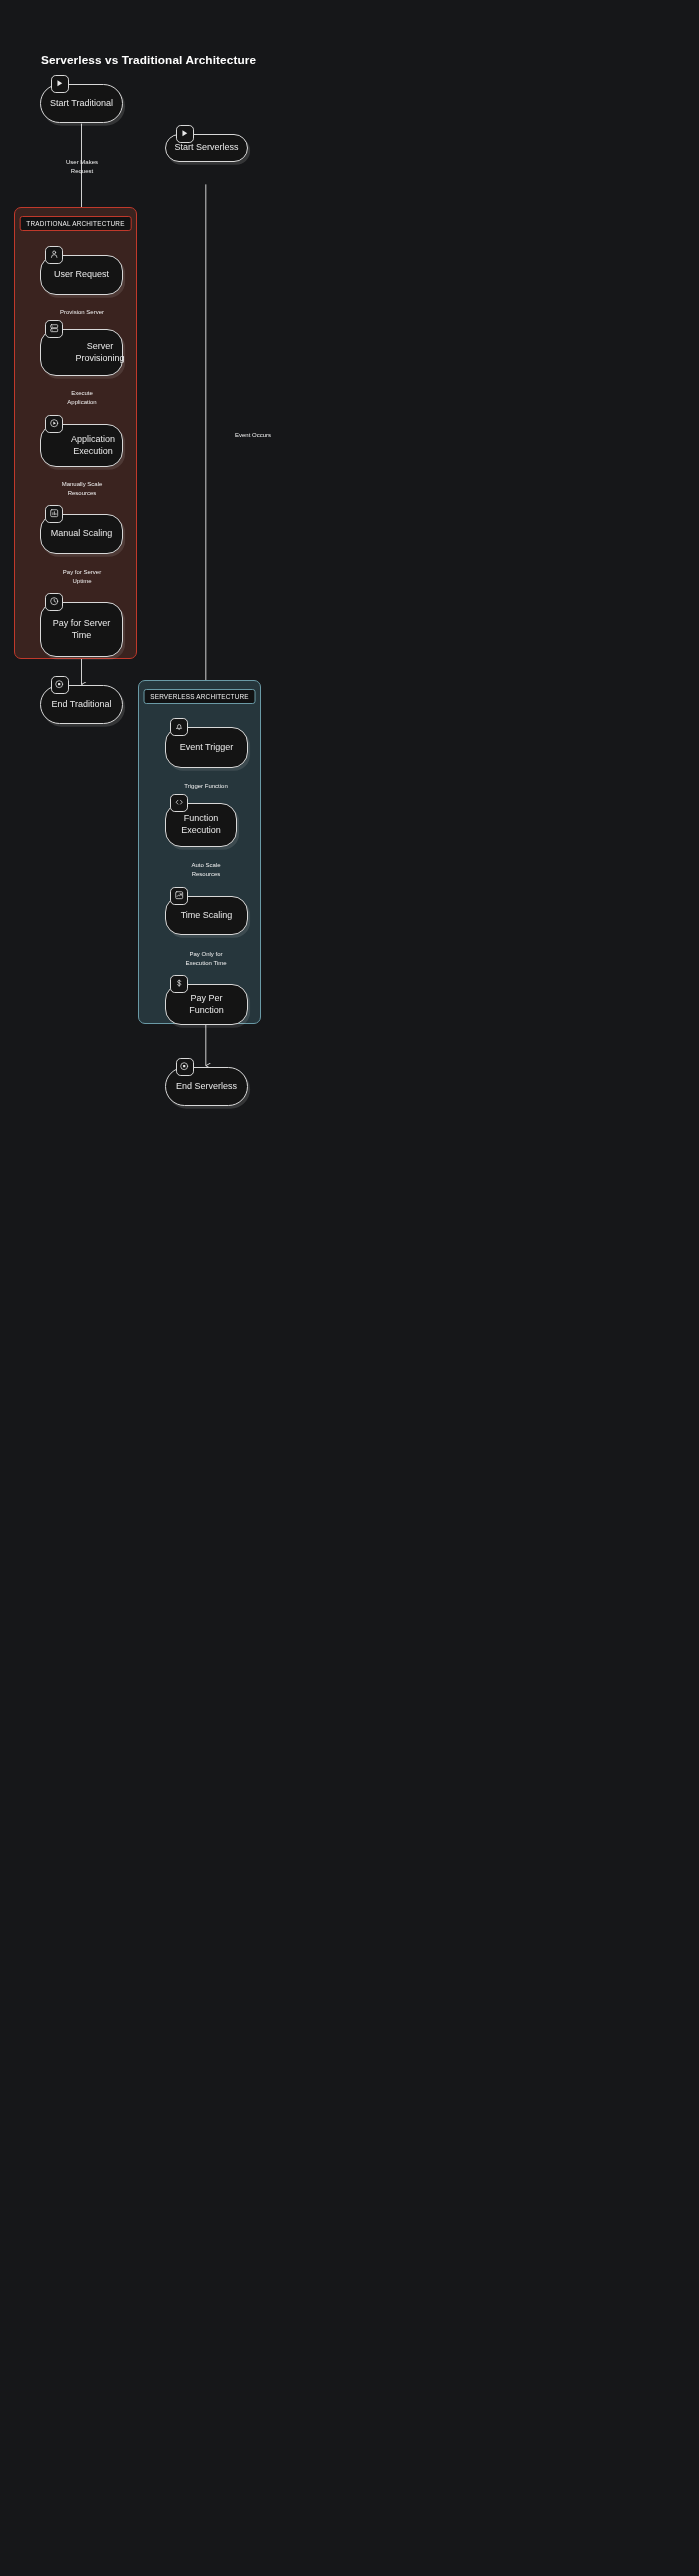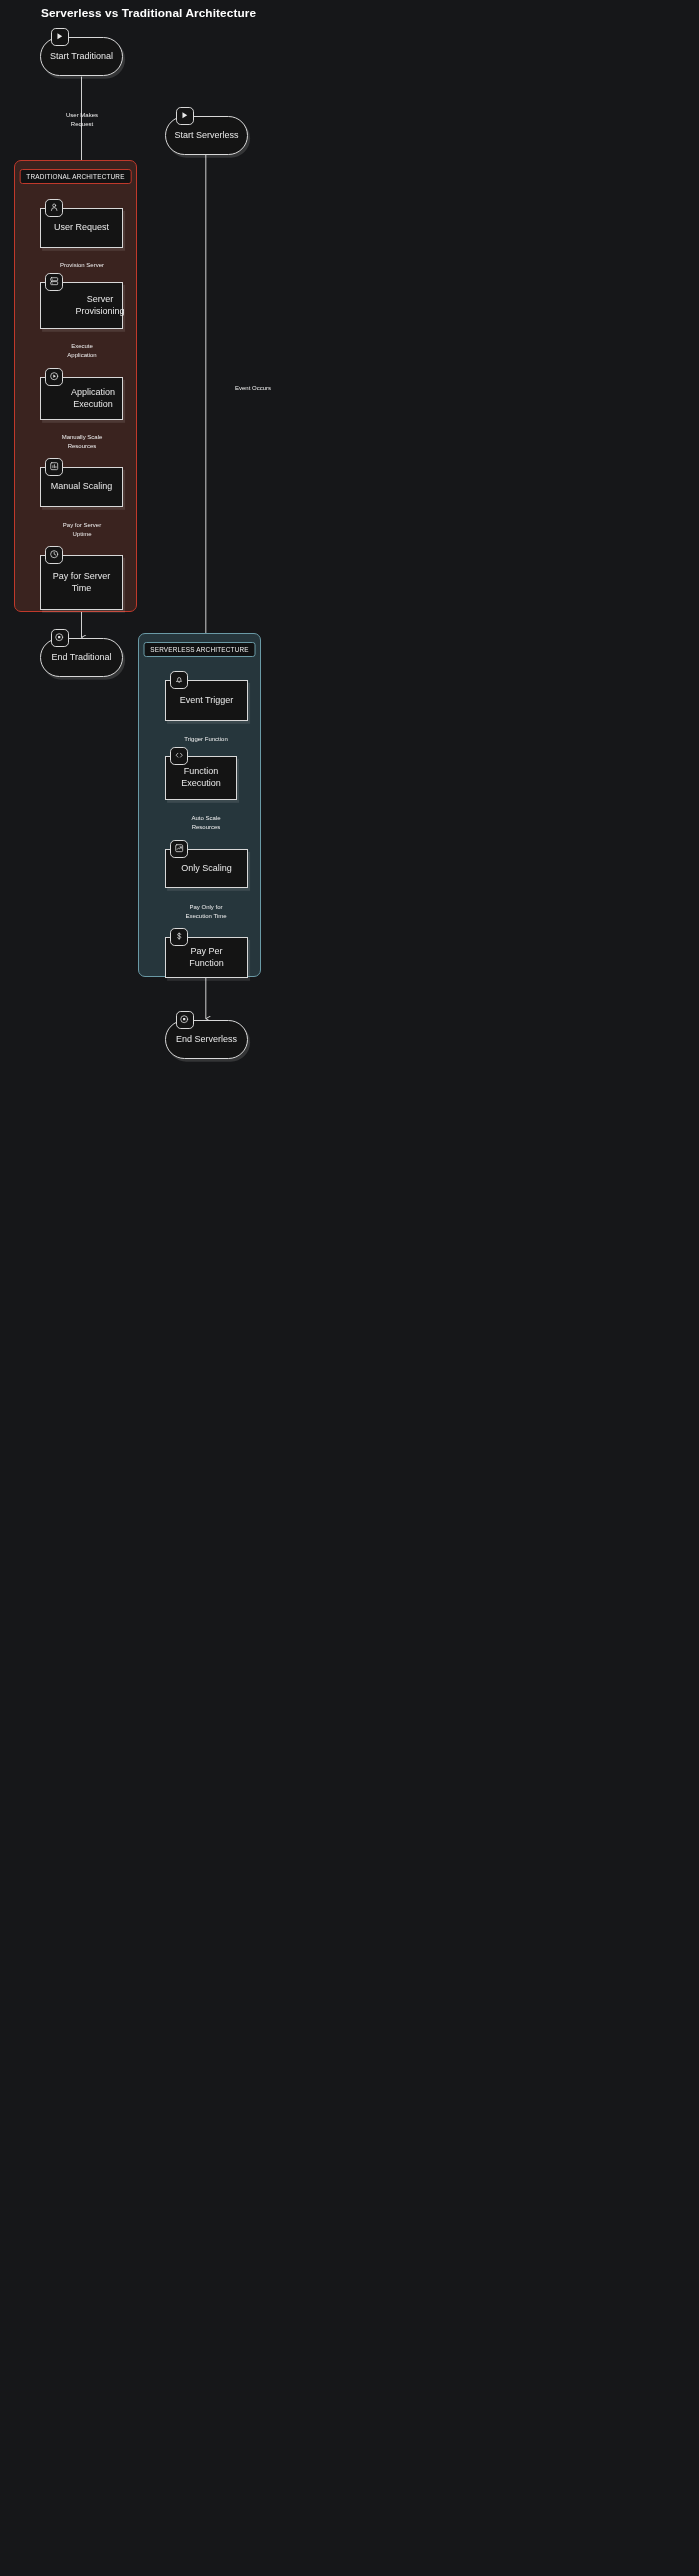--- a/index.html
+++ b/index.html
@@ -3,21 +3,21 @@
 <meta charset="utf-8">
 <style>
   * { box-sizing: border-box; margin:0; padding:0; }
   body {
     width:699px; height:2576px;
     background:#161719;
     font-family:"Liberation Sans", sans-serif;
     position:relative;
     overflow:hidden;
   }
-  #stage { position:absolute; inset:0; }
+  #stage { position:absolute; inset:0;margin-top:47px; }
 
   .title {
     position:absolute; left:0; top:5.5px; width:297px;
     text-align:center;
     color:#ffffff; font-size:11.8px; font-weight:bold;
     letter-spacing:0.1px;
   }
 
   
   .subgraph { position:absolute; border-radius:7px; }
@@ -36,21 +36,21 @@
     white-space:nowrap;
   }
   .sg-trad .sg-label { border:0.7px solid #c0392b; }
   .sg-srvl .sg-label { border:0.7px solid #6a9aa6; }
 
   
   .node {
     position:absolute;
     background:#141414;
     border:1px solid #d8d8d8;
-    border-radius:0;
+    border-radius:16px;
     color:#e9e9e9;
     display:flex; align-items:center; justify-content:center;
     text-align:center;
     font-size:9px; line-height:1.3;
     box-shadow: 2.1px 2.8px 0 rgba(255,255,255,0.10);
   }
   .node.stadium {
     border-radius:28px;
     box-shadow: 2.1px 2.8px 0 rgba(255,255,255,0.13);
   }
@@ -188,21 +188,21 @@
   <div class="node stadium" style="left:40px; top:638px; width:83px; height:39px;">
     <span class="badge">
       <svg viewBox="0 0 24 24">
           <circle cx="12" cy="12" r="8"></circle>
           <rect class="solid" x="9.4" y="9.4" width="5.2" height="5.2" rx="0.7"></rect>
         </svg>
     </span>
     <span class="lbl">End Traditional</span>
   </div>
 
-  <div class="node stadium" style="left:165px; top:116px; width:83px; height:39px;">
+  <div class="node stadium" style="left:165px; top:87px; width:83px; height:28px;">
     <span class="badge">
       <svg viewBox="0 0 24 24">
           <polygon class="solid" points="8,5 19,12 8,19"></polygon>
         </svg>
     </span>
     <span class="lbl">Start Serverless</span>
   </div>
 
   <div class="node" style="left:165px; top:680px; width:83px; height:41px;">
     <span class="badge">
@@ -226,21 +226,21 @@
   </div>
 
   <div class="node" style="left:165px; top:849px; width:83px; height:39px;">
     <span class="badge">
       <svg viewBox="0 0 24 24">
         <rect x="4" y="4" width="16" height="16" rx="2.4"></rect>
         <polyline points="7.2,15 10.4,11.6 12.8,13.6 16.8,9"></polyline>
         <polyline points="13.6,9 16.8,9 16.8,12.2"></polyline>
       </svg>
     </span>
-    <span class="lbl">Only Scaling</span>
+    <span class="lbl">Time Scaling</span>
   </div>
 
   <div class="node" style="left:165px; top:937px; width:83px; height:41px;">
     <span class="badge">
       <svg viewBox="0 0 24 24">
         <line x1="12" y1="4.6" x2="12" y2="19.4"></line>
         <path d="M15.6,8 c0,-1.6 -1.6,-2.3 -3.6,-2.3 c-2,0 -3.6,0.9 -3.6,2.8 c0,3.9 7.2,2.1 7.2,6 c0,1.9 -1.6,2.9 -3.6,2.9 c-2,0 -3.6,-0.8 -3.6,-2.5"></path>
       </svg>
     </span>
     <span class="lbl">Pay Per

